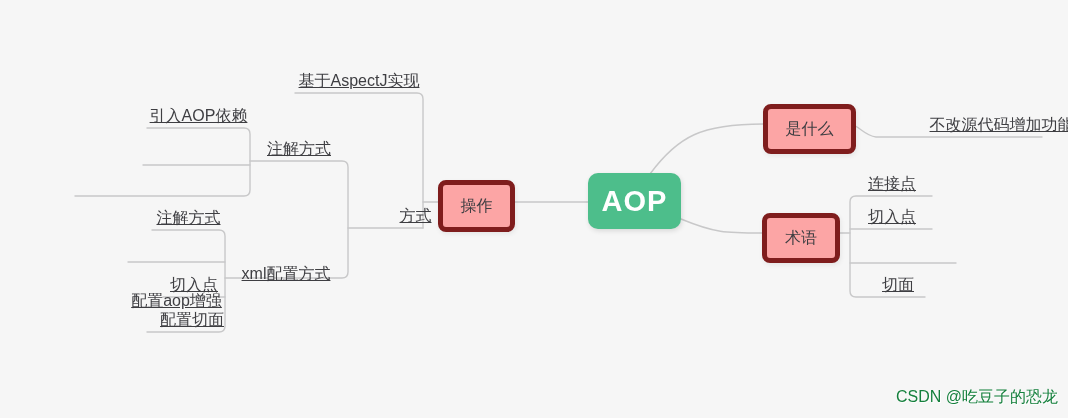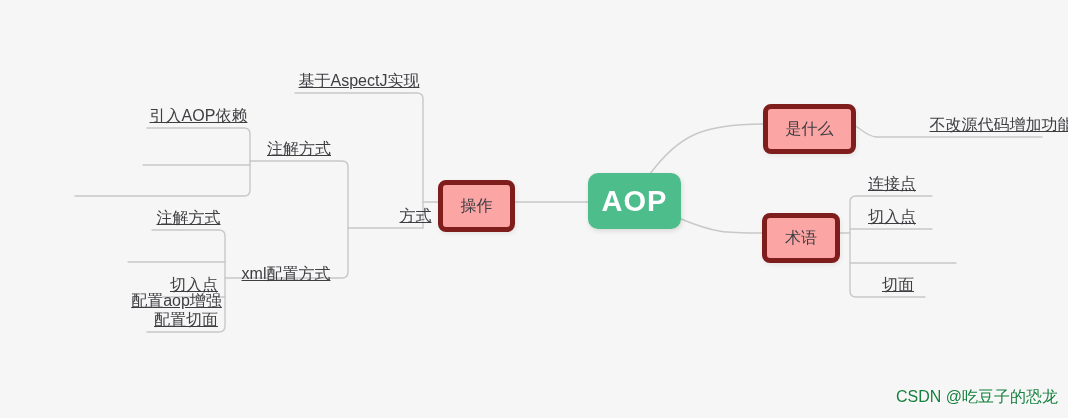--- a/index.html
+++ b/index.html
@@ -85,21 +85,21 @@
 
 
   <div class="node text" style="left:225px;top:263px;width:122px;">xml配置方式</div>
 
   <div class="node text" style="left:152px;top:207px;width:73px;">注解方式</div>
 
   <div class="node text" style="left:128px;top:246px;width:97px;margin-top:44px;">配置aop增强</div>
 
   <div class="node text" style="left:163px;top:274px;width:62px;">切入点</div>
 
-  <div class="node text" style="left:147px;top:309px;width:78px;">配置切面</div>
+  <div class="node text" style="left:153px;top:309px;width:78px;">配置切面</div>
 
   <div class="node box" style="left:763px;top:104px;width:83px;height:40px;">是什么</div>
 
   <div class="node text" style="left:912px;top:114px;width:179px;">不改源代码增加功能</div>
 
   <div class="node box" style="left:762px;top:213px;width:68px;height:40px;">术语</div>
 
   <div class="node text" style="left:850px;top:173px;width:84px;">连接点</div>
 
   <div class="node text" style="left:850px;top:206px;width:84px;">切入点</div>

